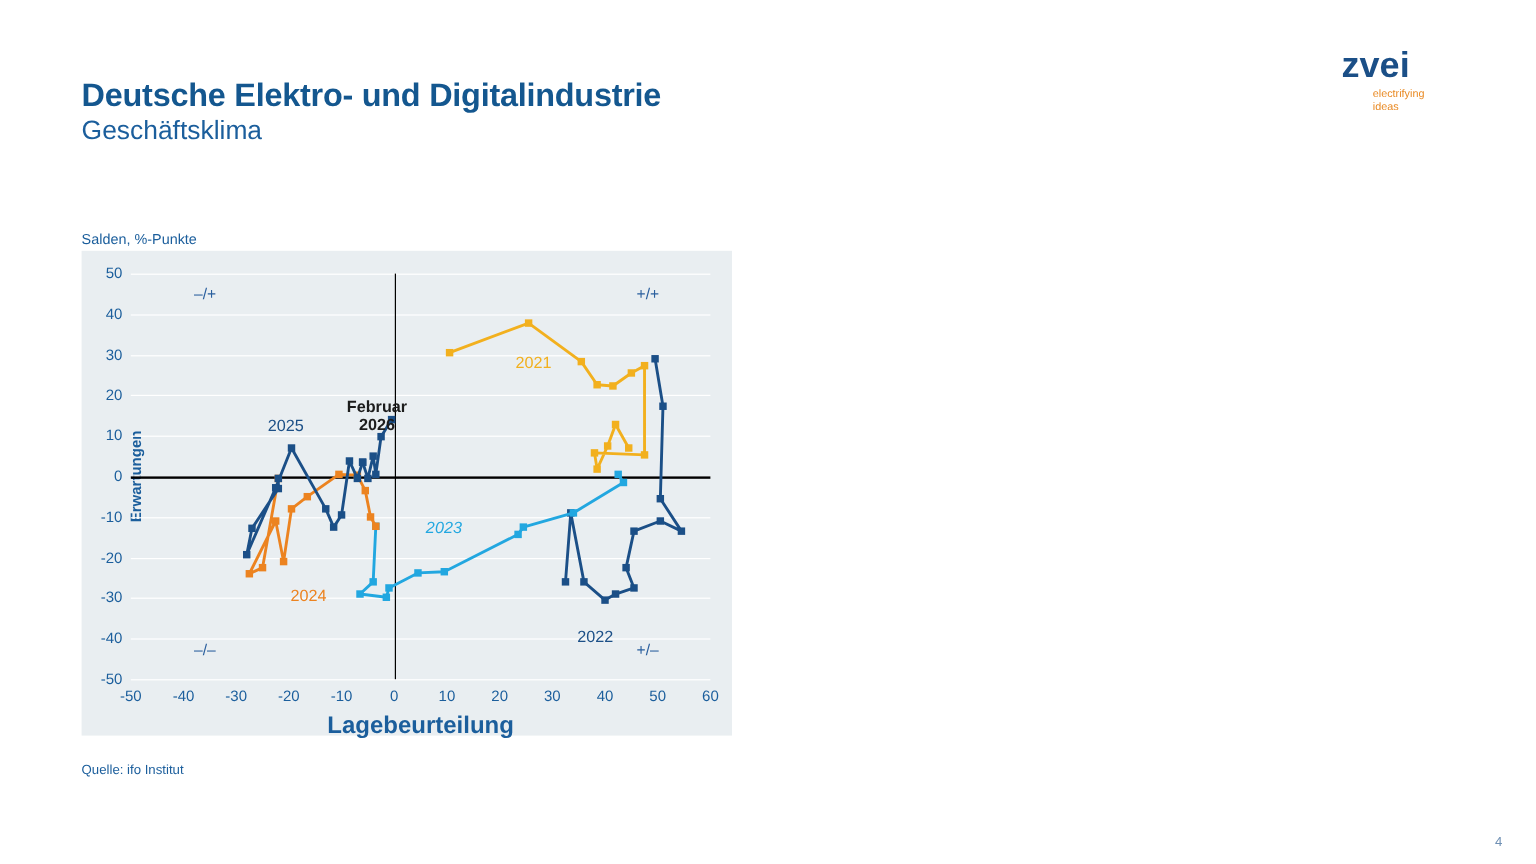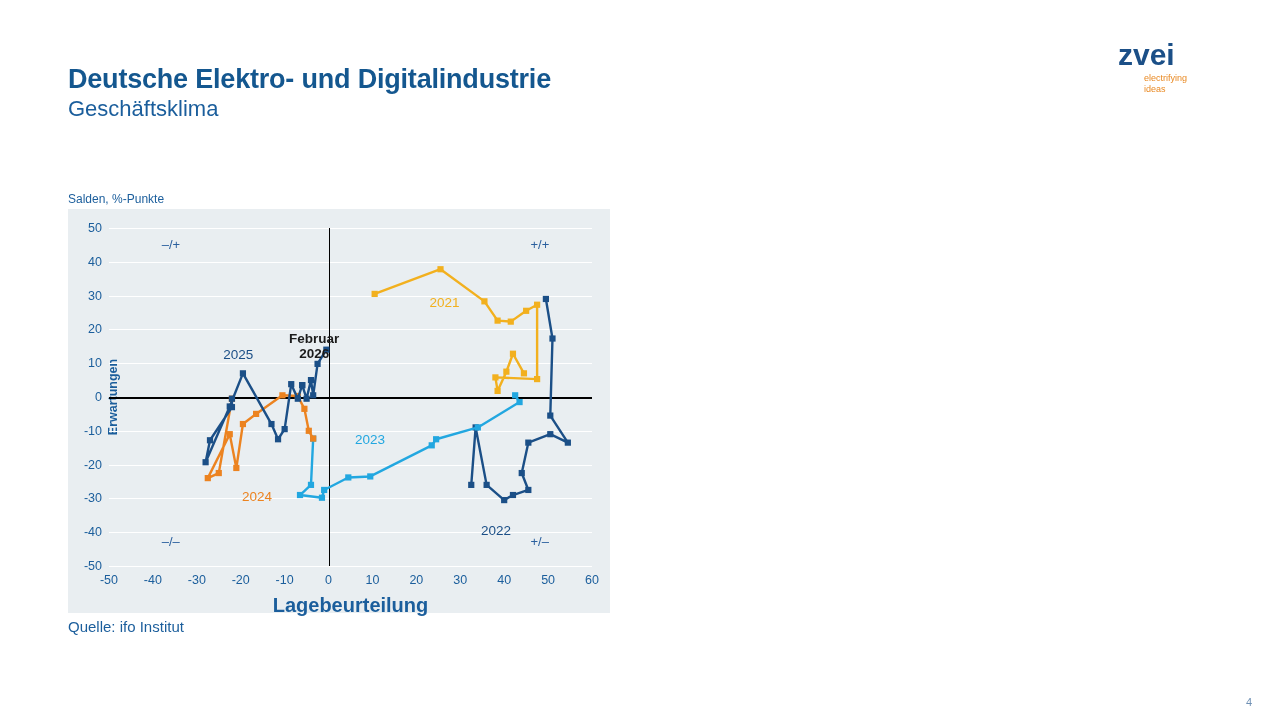--- a/index.html
+++ b/index.html
@@ -83,22 +83,22 @@
   .lbl-2021{color:#f2b01e;margin-top:25px;}
   .lbl-2022{color:#1b4f87;}
   .lbl-2023{color:#22a7e0;}
   .lbl-2024{color:#ec8320;}
   .lbl-2025{color:#1b4f87;}
   .lbl-feb{color:#1c1c1c;font-weight:bold;text-align:center;line-height:1.12;}
 
   svg.lines{position:absolute;left:0;top:0;width:100%;height:100%;overflow:visible;}
 
   .source{
-    position:absolute;left:68px;top:618px;
-    font-size:15px;color:#1b5e9c;
+    position:absolute;left:68px;top:636px;
+    font-size:11px;color:#1b5e9c;
   }
   .pageno{
     position:absolute;right:28px;bottom:12px;
     font-size:11px;color:#6f90b4;
   }
 </style>
 </head>
 <body>
 
 <div class="slide">
@@ -241,21 +241,21 @@
             <rect x="190.10000000000002" y="154.07" width="6.2" height="6.2" fill="#1b4f87"></rect>
             <rect x="194.4909090909091" y="167.59" width="6.2" height="6.2" fill="#1b4f87"></rect>
             <rect x="198.88181818181818" y="149" width="6.2" height="6.2" fill="#1b4f87"></rect>
             <rect x="201.07727272727274" y="164.21" width="6.2" height="6.2" fill="#1b4f87"></rect>
             <rect x="205.46818181818182" y="132.776" width="6.2" height="6.2" fill="#1b4f87"></rect>
             <rect x="214.25" y="118.58000000000001" width="6.2" height="6.2" fill="#1b4f87"></rect>
           </g>
         </svg>
         <div class="series-label lbl-2021" style="left: 320.536px; top: 41.7px;">2021</div>
         <div class="series-label lbl-2022" style="left: 372px; top: 295.2px;">2022</div>
-        <div class="series-label lbl-2023" style="left: 245.891px; top: 203.94px;">2023</div>
+        <div class="series-label lbl-2023" style="left: 245.891px; top: 203.94px; font-style: italic;">2023</div>
         <div class="series-label lbl-2024" style="left: 133px; top: 261.4px;">2024</div>
         <div class="series-label lbl-2025" style="left: 114.164px; top: 119.44px;">2025</div>
         <div class="series-label lbl-feb" style="left: 180.027px; top: 102.54px;">
           <div>Februar</div>
           <div>2026</div>
         </div>
         <div class="quad" style="left: 52.6909px; top: 8.9px;">–/+</div>
         <div class="quad" style="left: 421.527px; top: 8.9px;">+/+</div>
         <div class="quad" style="left: 52.6909px; top: 306.34px;">–/–</div>
         <div class="quad" style="left: 421.527px; top: 306.34px;">+/–</div>

